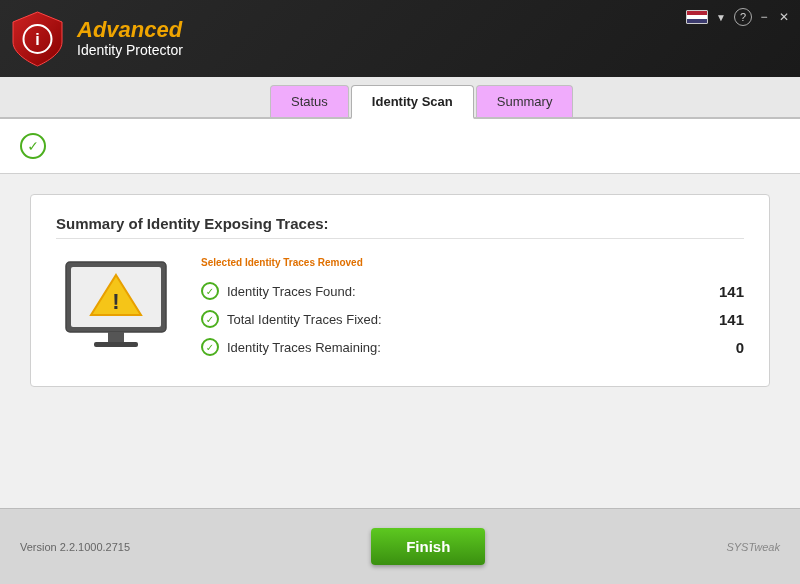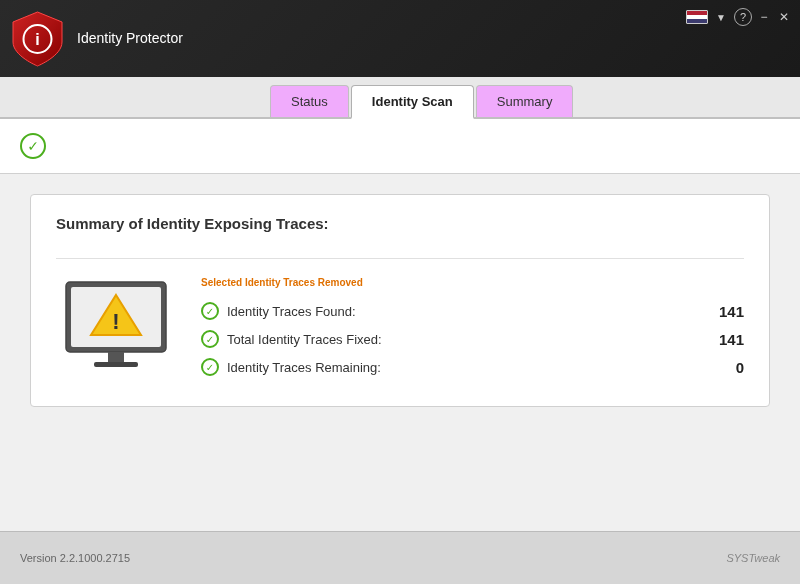--- a/index.html
+++ b/index.html
@@ -192,21 +192,21 @@
       background: #ffffff;
       border: 1px solid #d0d0d0;
       border-radius: 4px;
       padding: 20px 25px;
     }
 
     .summary-title {
       font-size: 15px;
       color: #333;
       font-weight: 600;
-      padding-bottom: 26px;
+      padding-bottom: 6px;
       border-bottom: 1px solid #e0e0e0;
       margin-bottom: 18px;
     }
 
     .summary-inner {
       display: flex;
       gap: 25px;
       align-items: flex-start;
     }
 
@@ -265,21 +265,21 @@
       min-width: 40px;
       text-align: right;
     }
 
     
     .footer {
       position: absolute;
       bottom: 0;
       left: 0;
       right: 0;
-      height: 53px;
+      height: 76px;
       background: #d6d6d6;
       display: flex;
       align-items: center;
       justify-content: space-between;
       padding: 0 20px;
       border-top: 1px solid #bbb;
     }
 
     .version-text {
       color: #666;
@@ -316,20 +316,21 @@
             <stop offset="0%" style="stop-color:#cc2222;stop-opacity:1"></stop>
             <stop offset="100%" style="stop-color:#880000;stop-opacity:1"></stop>
           </linearGradient>
         </defs>
         <path d="M27.5 2 L52 12 L52 32 C52 46 27.5 56 27.5 56 C27.5 56 3 46 3 32 L3 12 Z" fill="url(#shieldGrad)" stroke="#ff4444" stroke-width="1"></path>
         <circle cx="27.5" cy="29" r="14" fill="none" stroke="#ffffff" stroke-width="2"></circle>
         <text x="27.5" y="35" text-anchor="middle" fill="white" font-size="16" font-weight="bold">i</text>
       </svg>
     </div>
     <div class="app-title-text">
+      <span class="app-title-advanced">Advanced</span>
       <span class="app-title-subtitle">Identity Protector</span>
     </div>
   </div>
   <div class="title-bar-controls">
     <div class="flag-icon"></div>
     <span class="chevron-btn">▼</span>
     <div class="help-btn">?</div>
     <div class="window-btn">−</div>
     <div class="window-btn">✕</div>
   </div>
@@ -389,14 +390,15 @@
         </div>
 
       </div>
     </div>
   </div>
 
 </div>
 
 <div class="footer">
   <span class="version-text">Version 2.2.1000.2715</span>
+  <button class="finish-btn">Finish</button>
   <span class="systweak-text">SYSTweak</span>
 </div>
 
 </body></html>

